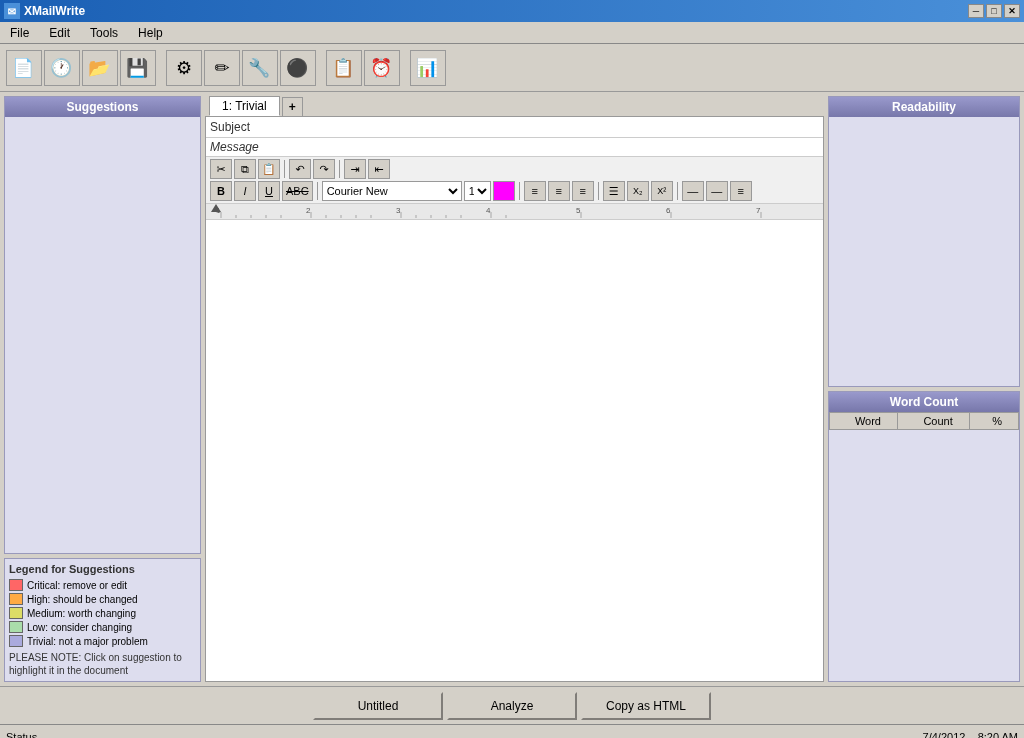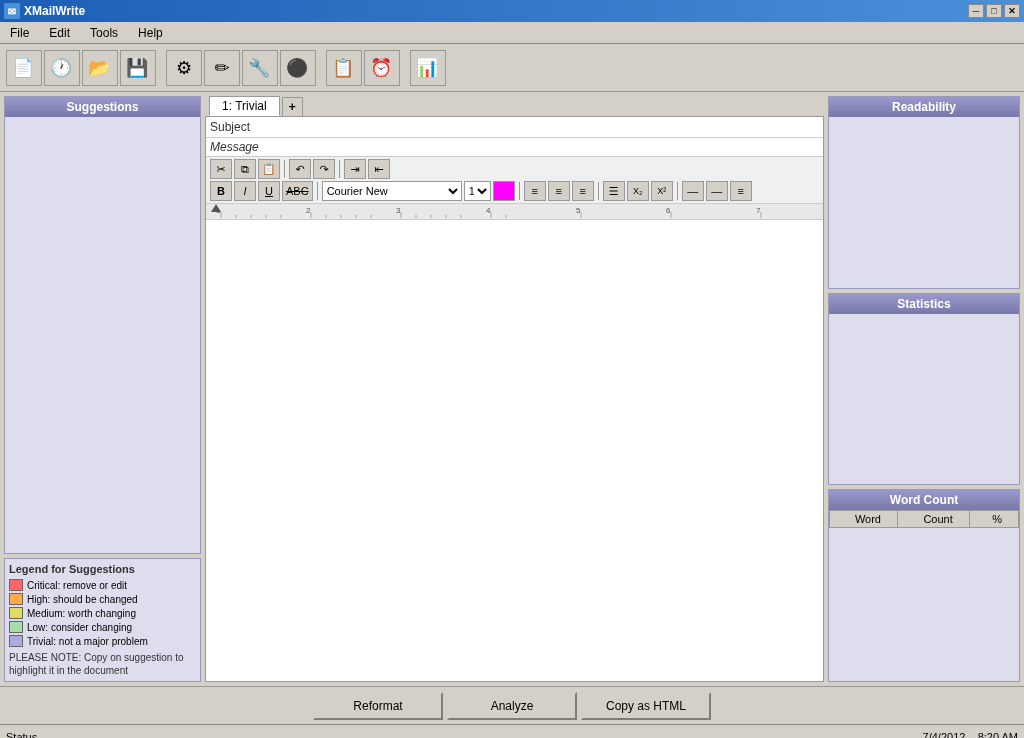--- a/index.html
+++ b/index.html
@@ -421,21 +421,21 @@
         <span>Medium: worth changing</span>
       </div>
       <div class="legend-item">
         <div class="legend-color" style="background:#aaddaa;"></div>
         <span>Low: consider changing</span>
       </div>
       <div class="legend-item">
         <div class="legend-color" style="background:#aaaadd;"></div>
         <span>Trivial: not a major problem</span>
       </div>
-      <div class="legend-note">PLEASE NOTE: Copy on suggestion to highlight it in the document</div>
+      <div class="legend-note">PLEASE NOTE: Click on suggestion to highlight it in the document</div>
     </div>
   </div>
 
   <div class="center-panel">
 
     <div class="tab-bar">
       <div class="tab active">
         <span>1: Trivial</span>
       </div>
       <div class="tab-add">+</div>
@@ -549,47 +549,41 @@
     </div>
   </div>
 
   <div class="right-panel">
     <div class="readability-panel">
       <div class="panel-header">
         <span>Readability</span>
       </div>
       <div class="panel-body"></div>
     </div>
-    <div class="statistics-panel">
-      <div class="panel-header">
-        <span>Statistics</span>
-      </div>
-      <div class="panel-body"></div>
-    </div>
     <div class="wordcount-panel">
       <div class="panel-header">
         <span>Word Count</span>
       </div>
       <table class="wordcount-table">
         <tbody>
             <tr>
           <th>Word</th>
           <th>Count</th>
           <th>%</th>
         </tr>
       </tbody>
         </table>
       <div class="panel-body" style="flex:1;"></div>
     </div>
   </div>
 </div>
 
 <div class="action-bar">
   <button class="action-btn">
-    <span>Reformat</span>
+    <span>Untitled</span>
   </button>
   <button class="action-btn">
     <span>Analyze</span>
   </button>
   <button class="action-btn">
     <span>Copy as HTML</span>
   </button>
 </div>
 
 <div class="status-bar">

